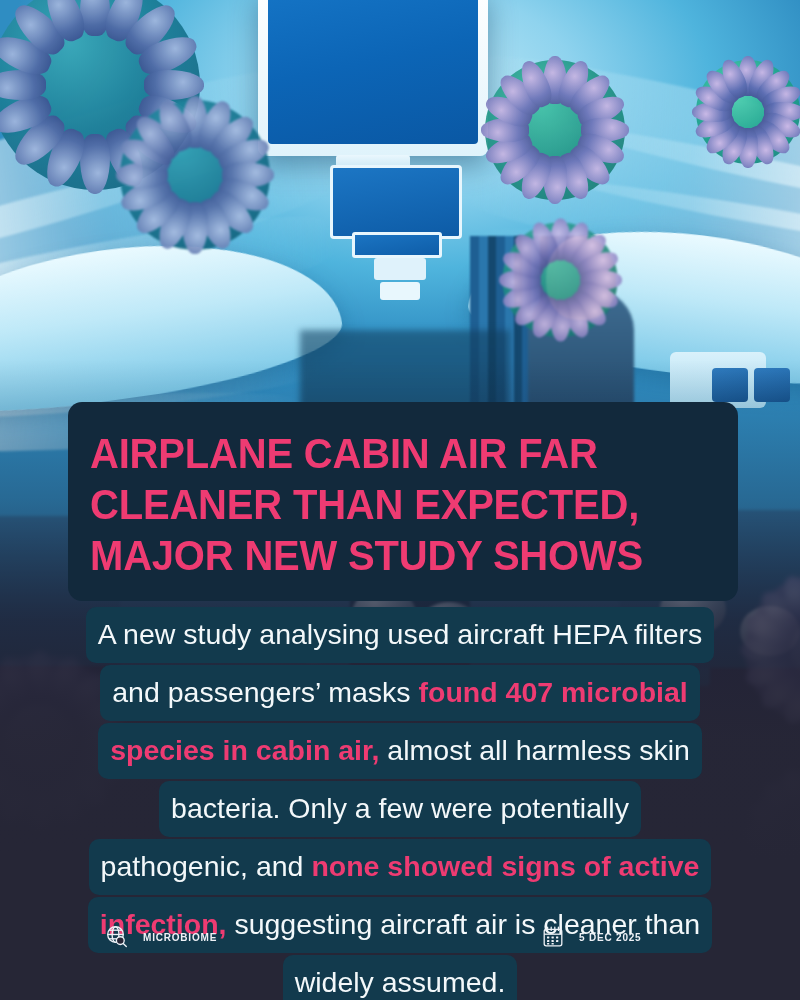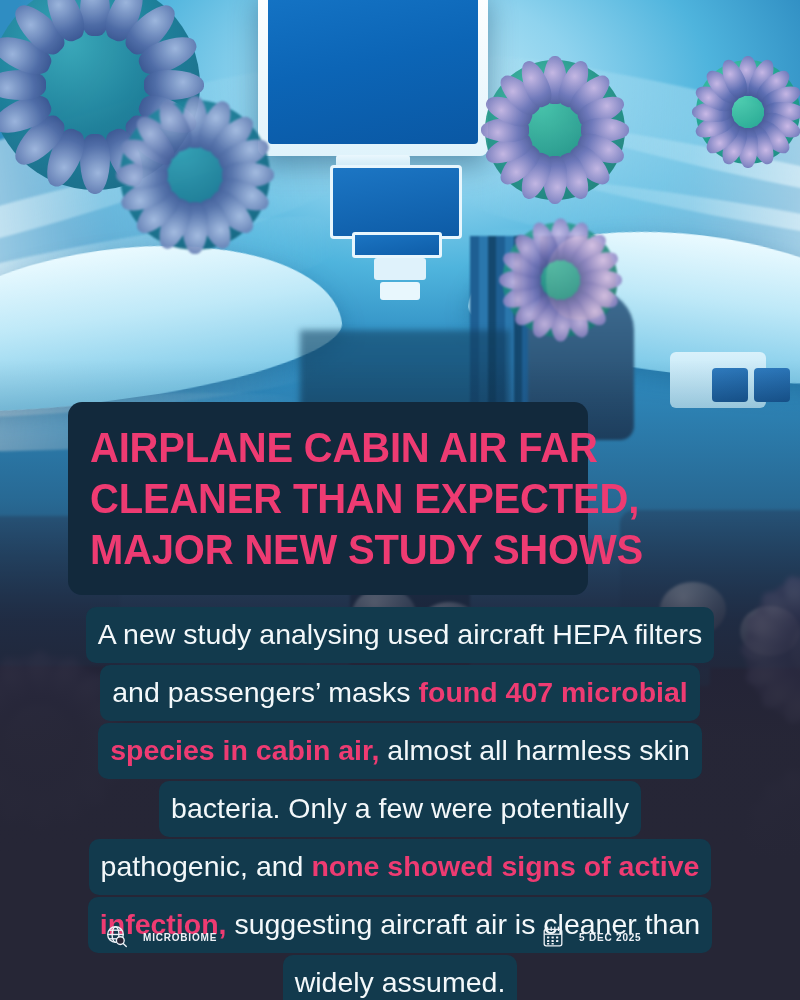--- a/index.html
+++ b/index.html
@@ -245,24 +245,24 @@
     color:#EE3B72; font-size:33px; font-weight:bold; letter-spacing:.2px;
     font-family:"Liberation Sans", sans-serif;
   }
   .brand-news{
     color:#f2f6f8; font-size:32px; font-weight:normal; letter-spacing:.2px;
     font-family:"Liberation Sans", sans-serif;
   }
 
   
   .headline{
-    position:absolute; left:68px; top:402px; width:520px;
+    position:absolute; left:68px; top:402px; width:670px;
     background:#12293c;
     border-radius:14px;
-    padding:20px 22px 20px;
+    padding:26px 22px 20px;
   }
   .headline .hl-line{
     color:#EE3B72;
     font-family:"Liberation Sans Narrow","Liberation Sans", sans-serif;
     font-weight:bold;
     font-size:43px;
     line-height:51px;
     letter-spacing:-.2px;
     transform:scaleX(.93);
     transform-origin:left center;

